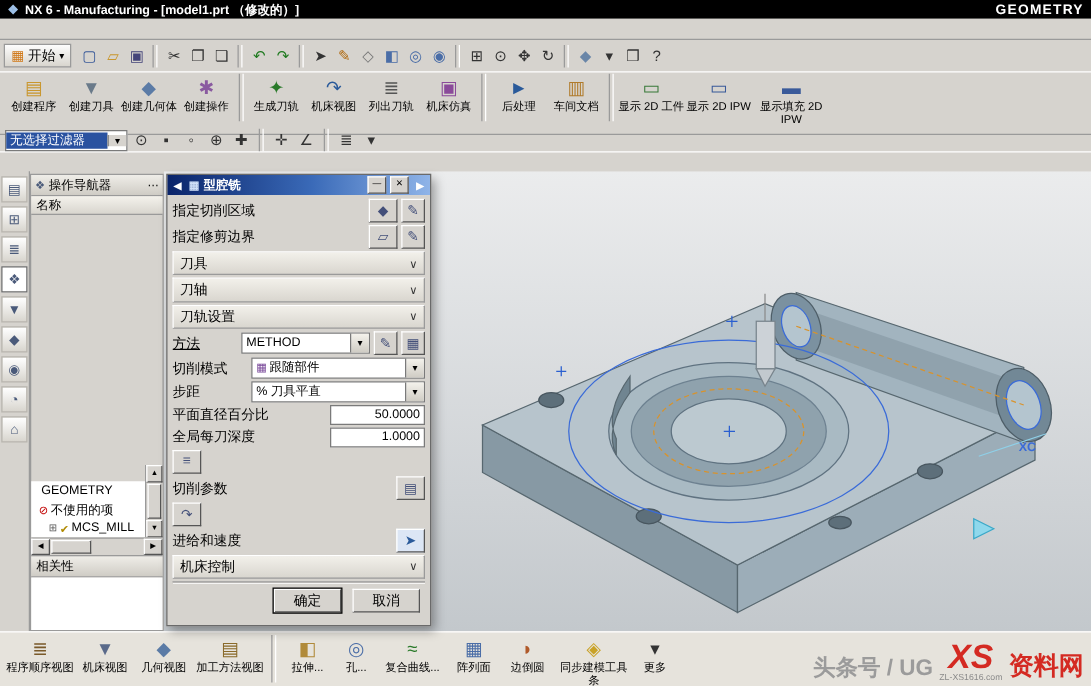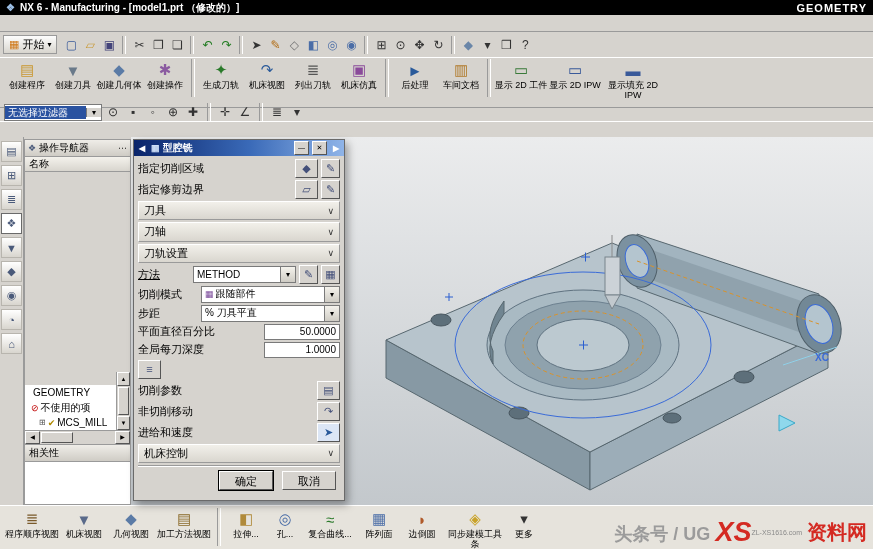--- a/index.html
+++ b/index.html
@@ -107,21 +107,21 @@
            border-top:1px solid #9a9a9a;box-shadow:0 1px 0 #fff inset;}
   .push-btn{width:54px;height:19px;background:#d6d3ce;border:1px solid;border-color:#fff #555 #555 #fff;
             font-size:11px;text-align:center;line-height:17px;}
   .push-btn.default{outline:1px solid #000;}
   
   .bottombar{position:absolute;left:0;top:505px;right:0;height:44px;background:#e6e3dc;
              border-top:1px solid #fff;display:flex;align-items:flex-start;gap:1px;padding:2px 4px;box-sizing:border-box;}
   
   .watermark{position:absolute;right:6px;bottom:3px;display:flex;align-items:flex-end;gap:5px;z-index:9;}
   .wm-gray{color:#9b9b9b;font-size:18px;font-weight:bold;white-space:nowrap;}
-  .wm-logoblock{display:flex;align-items:center;line-height:1;}
+  .wm-logoblock{display:flex;flex-direction:column;align-items:center;line-height:1;}
   .wm-logo{color:#d42a22;font-size:27px;font-weight:bold;font-style:italic;}
   .wm-url{color:#8a8a8a;font-size:7px;}
   .wm-red{color:#d42a22;font-size:20px;font-weight:bold;white-space:nowrap;}
 </style>
 </head>
 <body>
 
 <div id="screen">
 
   <div class="titlebar">
@@ -524,21 +524,20 @@
       </div>
 
       <div class="dlg-row">
         <span class="lbl">切削参数</span>
         <button class="icon-btn">
             <span class="glyph">▤</span>
           </button>
       </div>
 
       <div class="dlg-row">
-        <span class="lbl">非切削移动</span>
         <button class="icon-btn">
             <span class="glyph">↷</span>
           </button>
       </div>
 
       <div class="dlg-row">
         <span class="lbl">进给和速度</span>
         <button class="icon-btn accent">
             <span class="glyph">➤</span>
           </button>

